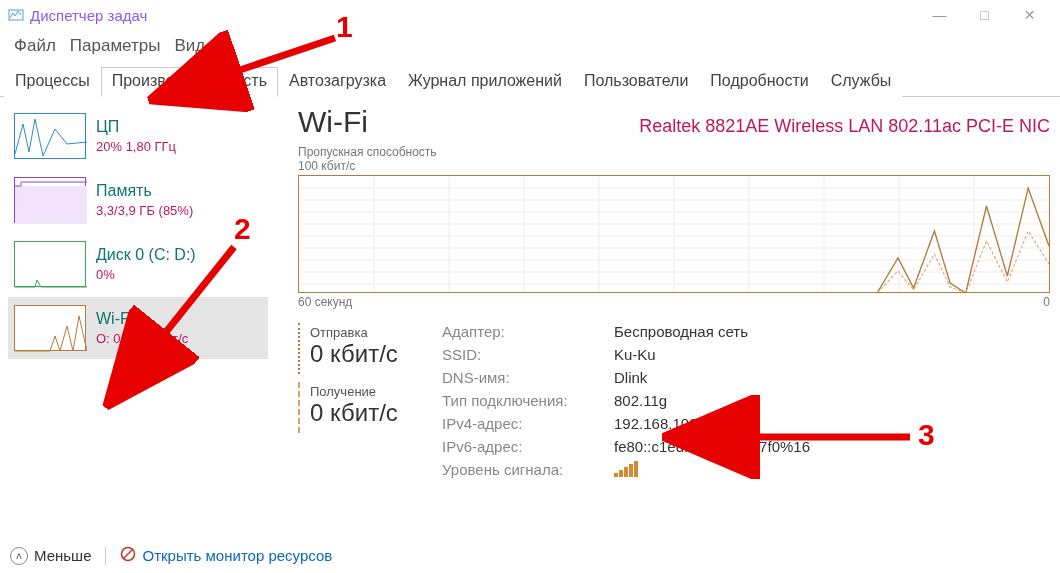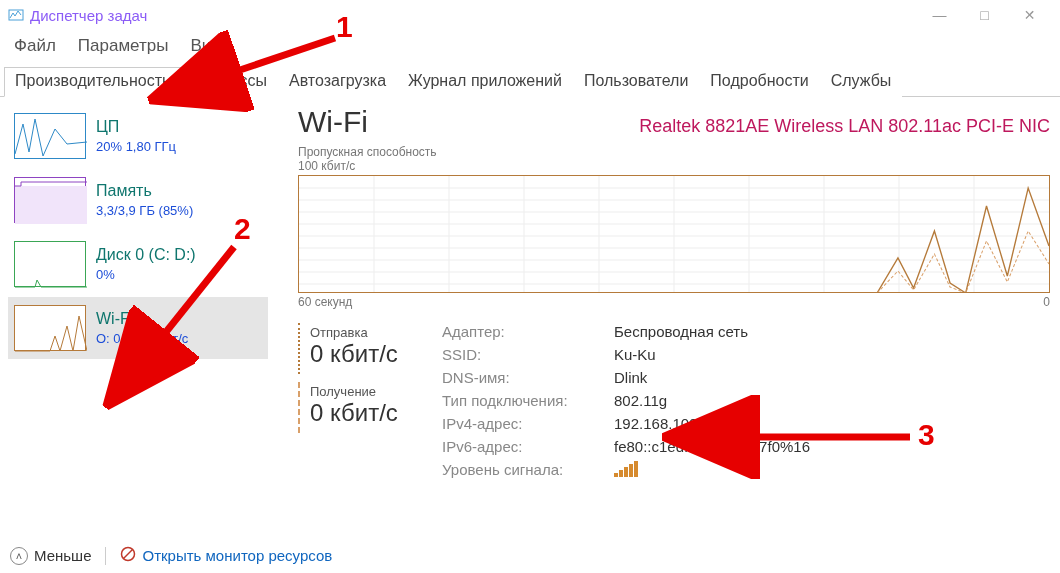--- a/index.html
+++ b/index.html
@@ -32,21 +32,21 @@
     gap: 0;
   }
   .window-controls .ctrl {
     width: 45px; height: 28px;
     display: flex; align-items: center; justify-content: center;
     color: #999;
     font-size: 14px;
   }
   .menubar {
     display: flex;
-    gap: 22px;
+    gap: 14px;
     padding: 6px 10px 10px 14px;
     font-size: 17px;
     color: #555;
   }
   .menubar span { cursor: default; }
   .tabs {
     display: flex;
     border-bottom: 1px solid #ccc;
     padding: 0 4px;
     font-size: 16px;
@@ -85,21 +85,21 @@
   }
   .sb-thumb {
     width: 72px; height: 46px;
     border: 1px solid;
     background: #fff;
     position: relative;
     flex-shrink: 0;
   }
   .sb-text { line-height: 1.35; }
   .sb-title { font-size: 16px; color: #0f766e; }
-  .sb-sub { font-size: 13px; color: #1d4ed8; }
+  .sb-sub { font-size: 13px; color: #be185d; }
   .main {
     flex: 1;
     padding-left: 30px;
     position: relative;
   }
   .main-header {
     display: flex;
     align-items: baseline;
     justify-content: space-between;
     margin-bottom: 6px;
@@ -203,22 +203,22 @@
   </div>
 </div>
 
 <div class="menubar">
   <span>Файл</span>
   <span>Параметры</span>
   <span>Вид</span>
 </div>
 
 <div class="tabs">
+  <div class="tab">Процессы</div>
   <div class="tab active">Производительность</div>
-  <div class="tab">Процессы</div>
   <div class="tab">Автозагрузка</div>
   <div class="tab">Журнал приложений</div>
   <div class="tab">Пользователи</div>
   <div class="tab">Подробности</div>
   <div class="tab">Службы</div>
 </div>
 
 <div class="content">
 
   <div class="sidebar">

